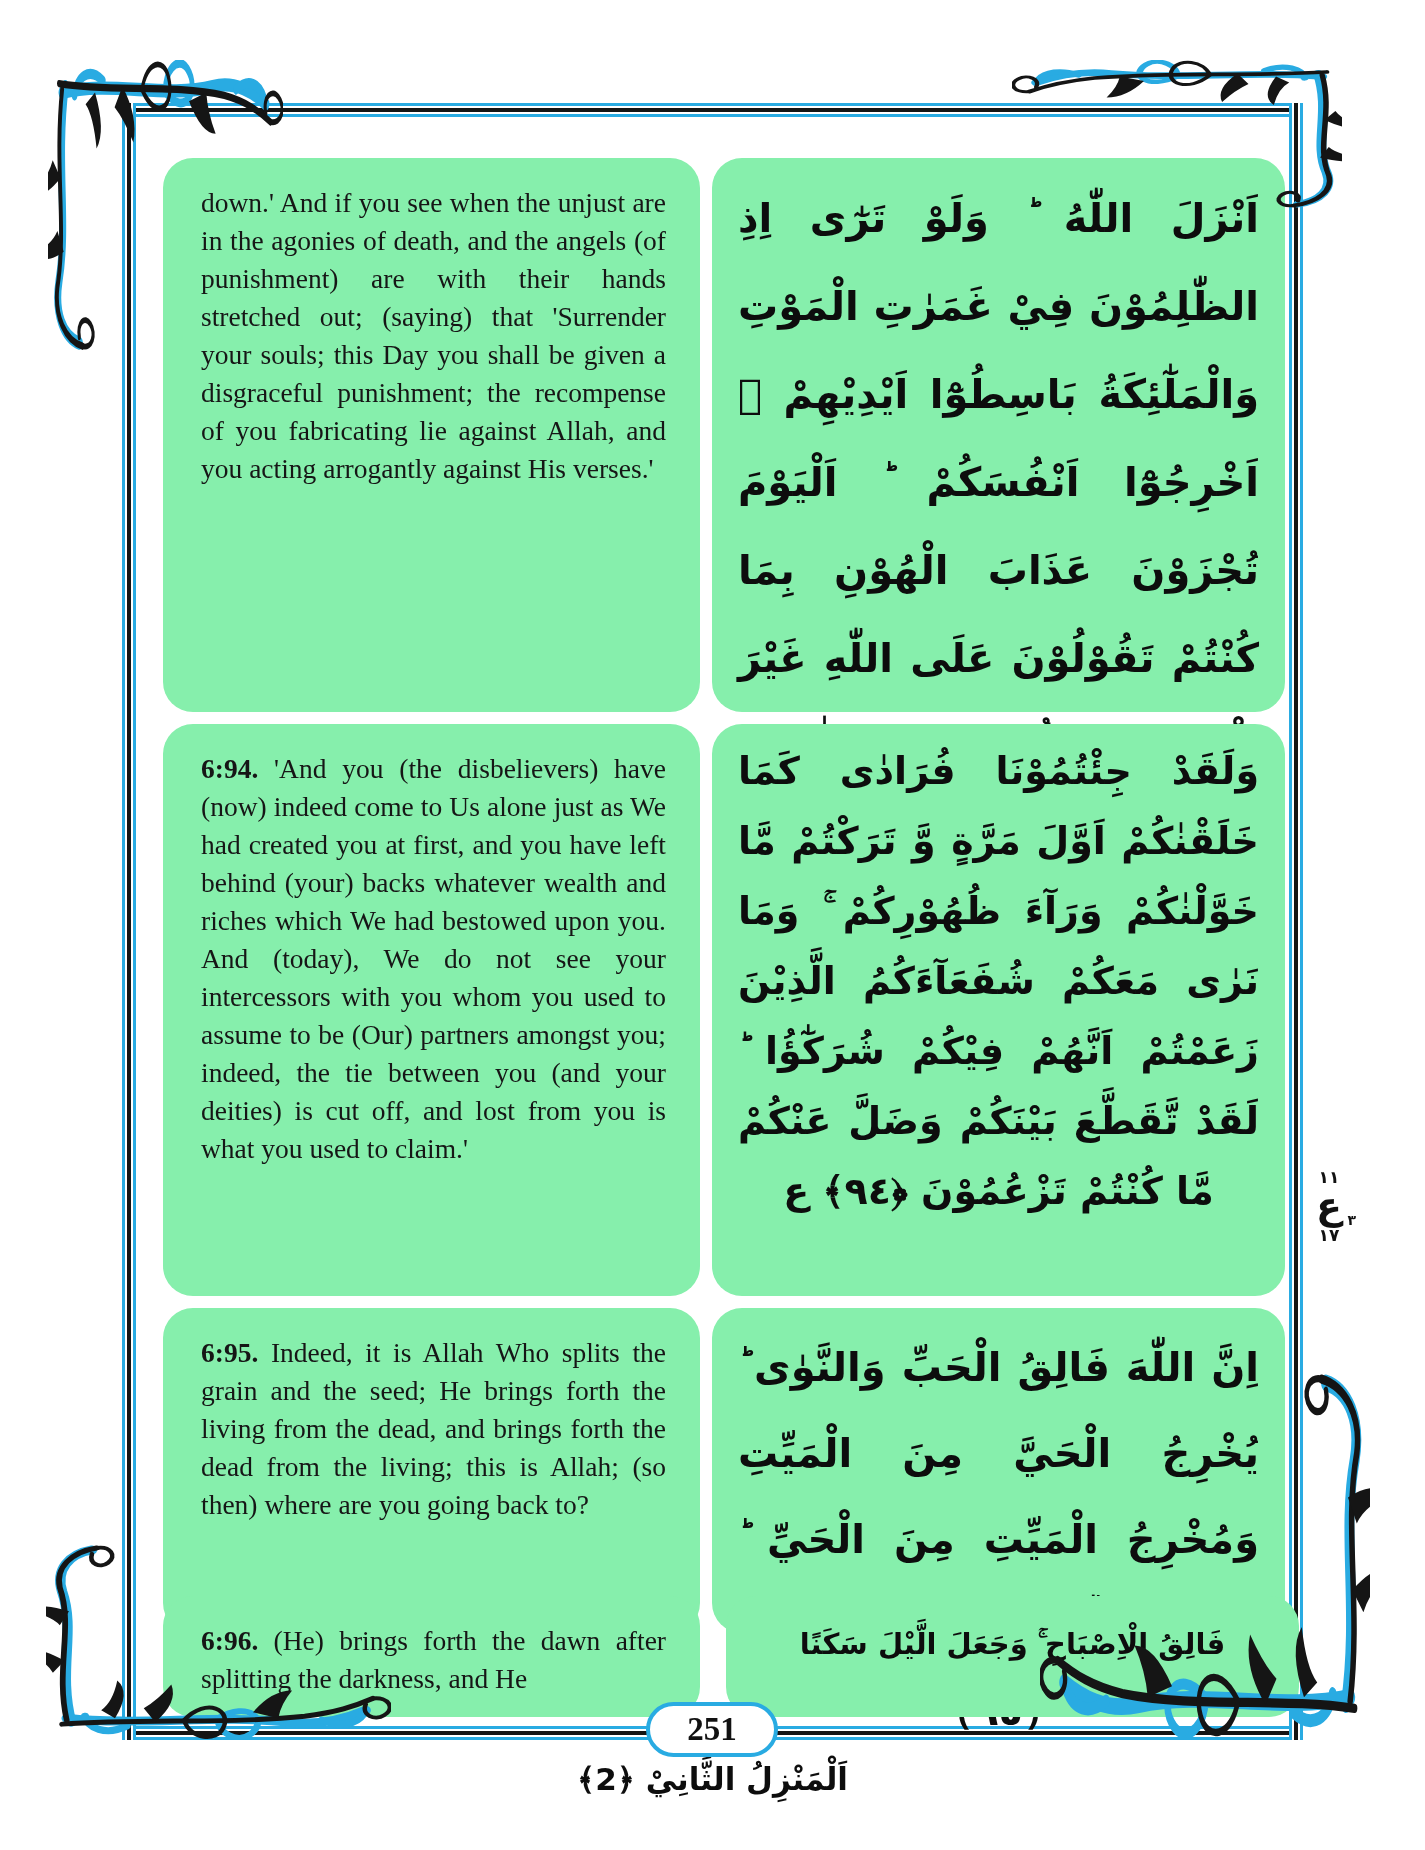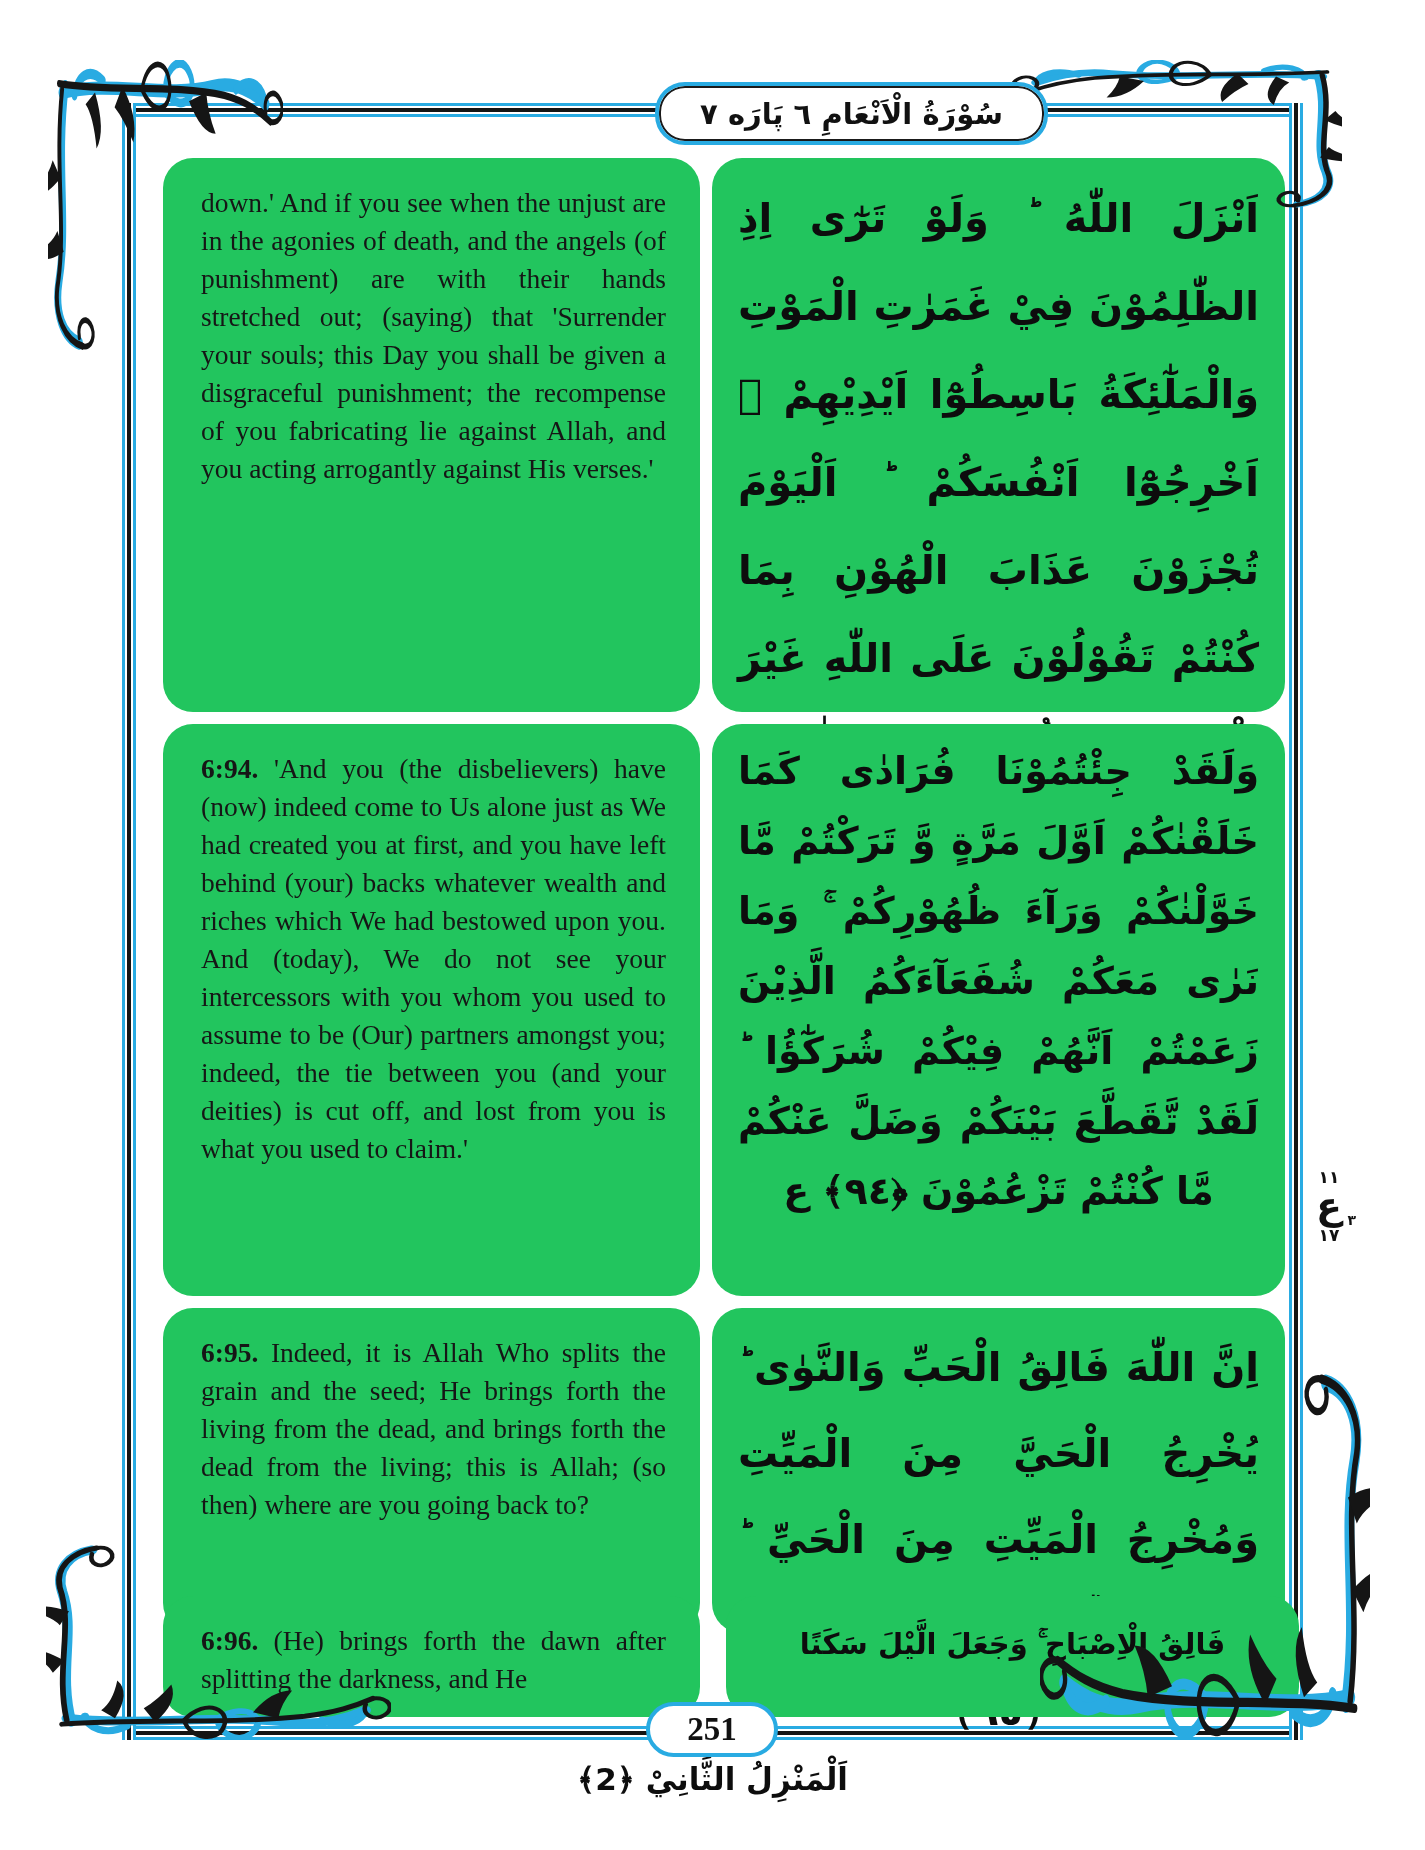--- a/index.html
+++ b/index.html
@@ -14,21 +14,21 @@
 
   
   .capsule{position:absolute;background:#fff;border:4px solid #29abe2;border-radius:30px;
     box-shadow:inset 0 0 0 2px #1a1a1a;display:flex;align-items:center;justify-content:center;z-index:5;}
   .cap-left{left:253px;top:82px;width:299px;height:55px;font-weight:bold;font-size:24px;color:#111;
     letter-spacing:.2px;white-space:nowrap;}
   .cap-right{left:655px;top:82px;width:385px;height:55px;font-family:"DejaVu Sans",sans-serif;
     font-weight:bold;font-size:29px;color:#111;direction:rtl;white-space:nowrap;}
 
   
-  .panel{position:absolute;background:#22c55e;border-radius:30px;box-sizing:border-box;}
+  .panel{position:absolute;background:#86efac;border-radius:30px;box-sizing:border-box;}
   .eng{left:163px;width:537px;padding:26px 34px 0 38px;font-size:27.5px;line-height:38px;
     color:#161616;text-align:justify;}
   .eng .vref{font-weight:bold;}
   .ara{left:712px;width:573px;padding:16px 26px 0 26px;font-family:"DejaVu Sans",sans-serif;
     font-weight:bold;color:#0d0d0d;direction:rtl;text-align:justify;text-align-last:center;}
   .r1{top:158px;height:554px;}
   .r2{top:724px;height:572px;}
   .r3{top:1308px;height:325px;}
   .r4{top:1596px;height:121px;}
   .ara.r1{font-size:40px;line-height:88px;}
@@ -86,23 +86,20 @@
   <svg class="ornament" style="left:48px;top:60px;width:235px;height:295px;" viewBox="0 0 300 200" preserveAspectRatio="none">
     <use href="#flourish" transform="translate(0,200) scale(1,-1)"></use>
   </svg>
   <svg class="ornament" style="left:1012px;top:60px;width:330px;height:150px;" viewBox="0 0 300 200" preserveAspectRatio="none">
     <use href="#flourish" transform="translate(300,200) scale(-1,-1)"></use>
   </svg>
   <svg class="ornament" style="left:1040px;top:1368px;width:330px;height:370px;" viewBox="0 0 300 200" preserveAspectRatio="none">
     <use href="#flourish" transform="translate(300,0) scale(-1,1)"></use>
   </svg>
 
-  <div class="capsule cap-right">
-    <span>سُوْرَةُ الْاَنْعَامِ ٦ پَارَه ٧</span>
-  </div>
 
   <div class="panel eng r1">
     <span>down.' And if you see when the unjust are in the agonies of death, and the angels (of punishment) are with their hands stretched out; (saying) that 'Surrender your souls; this Day you shall be given a disgraceful punishment; the recompense of you fabricating lie against Allah, and you acting arrogantly against His verses.'</span>
   </div>
   <div class="panel ara r1">
     <span>اَنْزَلَ اللّٰهُ ؕ وَلَوْ تَرٰٓى اِذِ الظّٰلِمُوْنَ فِيْ غَمَرٰتِ الْمَوْتِ وَالْمَلٰٓئِكَةُ بَاسِطُوْٓا اَيْدِيْهِمْ ۚ اَخْرِجُوْٓا اَنْفُسَكُمْ ؕ اَلْيَوْمَ تُجْزَوْنَ عَذَابَ الْهُوْنِ بِمَا كُنْتُمْ تَقُوْلُوْنَ عَلَى اللّٰهِ غَيْرَ الْحَقِّ وَ كُنْتُمْ عَنْ اٰيٰتِهٖ تَسْتَكْبِرُوْنَ ﴿٩٣﴾</span>
   </div>
 
   <div class="panel eng r2">
     <span class="vref">6:94.</span>

